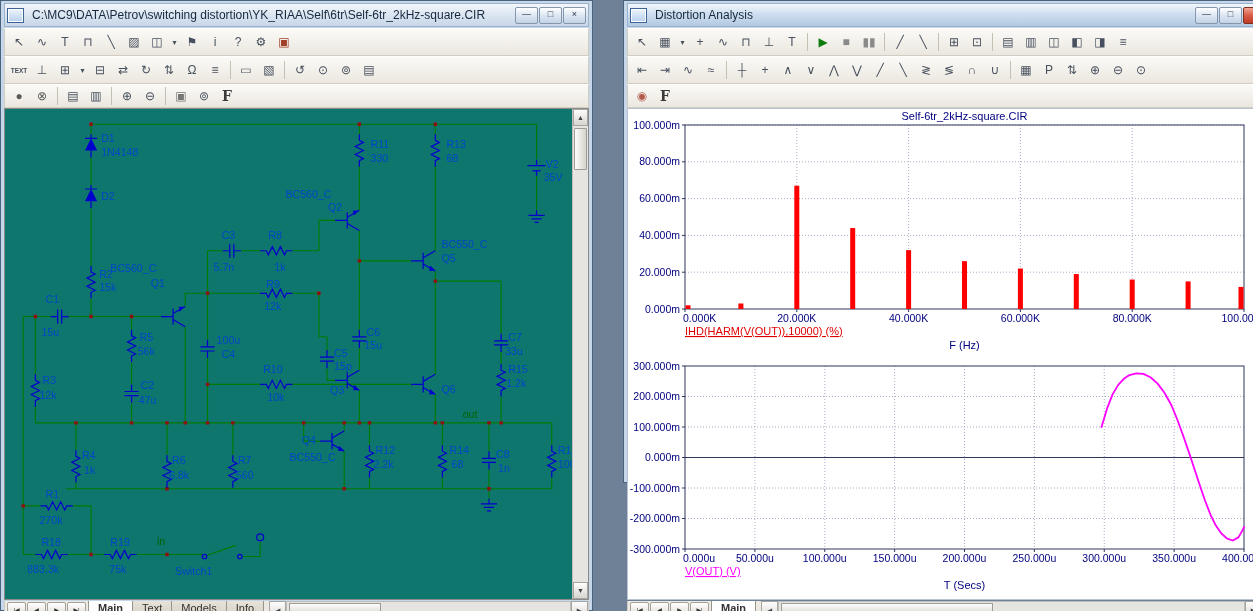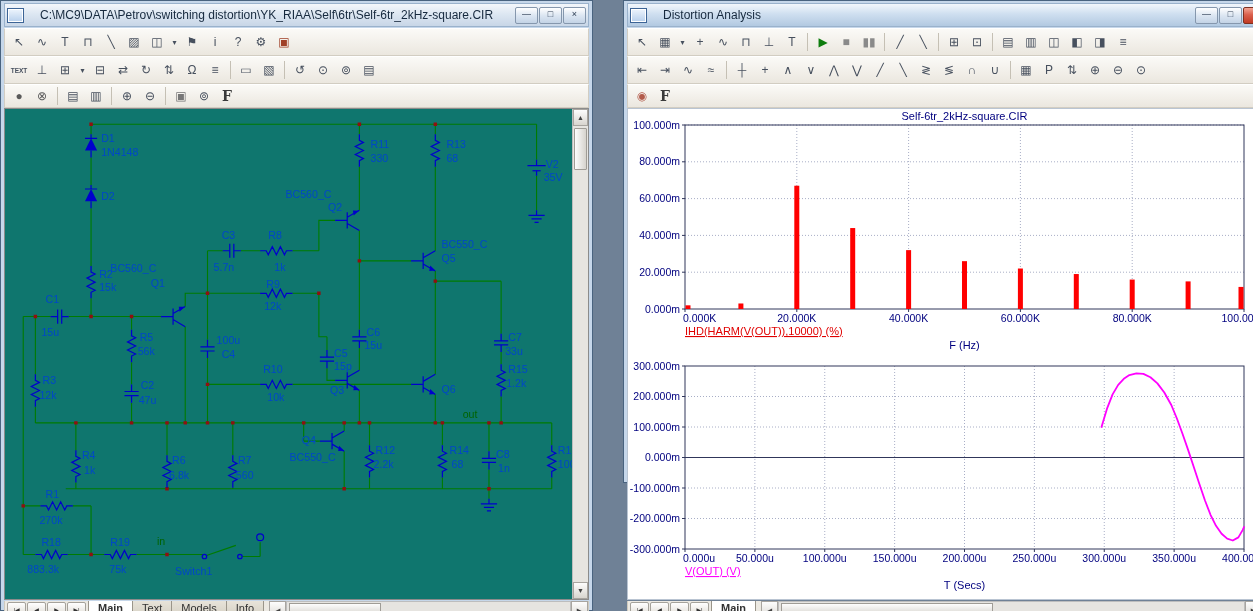--- a/index.html
+++ b/index.html
@@ -1,20 +1,20 @@
 <!DOCTYPE html>
 <html><head>
 <meta charset="utf-8">
 <style>
   html,body{margin:0;padding:0}
   body{width:1253px;height:611px;background:#6f8196;font-family:"Liberation Sans",sans-serif;position:relative;overflow:hidden}
   .window{position:absolute;border:1px solid #49637f;background:#c6d7ea;box-sizing:border-box;padding:2px 3px 3px;display:flex;flex-direction:column}
   #win-left{left:0;top:0;width:593px;height:611px}
   #win-right{left:623px;top:0;width:658px;height:483px}
-  .titlebar{height:22px;display:flex;align-items:center;gap:16px;padding:0 2px;background:linear-gradient(#f2f7fc,#cfdff0 45%,#b2c9e1);border:1px solid #9ab2cc;margin-bottom:1px;flex:0 0 auto}
+  .titlebar{height:22px;display:flex;align-items:center;gap:8px;padding:0 2px;background:linear-gradient(#f2f7fc,#cfdff0 45%,#b2c9e1);border:1px solid #9ab2cc;margin-bottom:1px;flex:0 0 auto}
   .titlebar.inactive{background:linear-gradient(#f4f7fb,#dde7f2 45%,#c8d6e7)}
   .ttl{flex:1;font-size:12px;color:#16293e;white-space:nowrap;overflow:hidden}
   .ticon{width:15px;height:13px;border:1px solid #3c6496;background:linear-gradient(#eef5fd,#b6cfec);box-shadow:inset 0 0 0 1px #fff}
   .wbtn{width:21px;height:15px;border:1px solid #8597ad;border-radius:2px;background:linear-gradient(#ffffff,#dce6f2 50%,#c3d3e6);font-size:9px;line-height:13px;text-align:center;color:#2a3a50;margin-left:1px}
   .wbtn.close{background:linear-gradient(#f2a593,#da604d 45%,#c03a24);color:#fff;font-size:11px;width:29px;border-color:#7e3020}
   .toolbar{height:26px;background:linear-gradient(#fbfaf7,#ebe7df);border:1px solid #d2cdc2;border-top-color:#ffffff;display:flex;align-items:center;padding:0 3px;gap:1px;flex:0 0 auto}
   .toolbar.thin{height:22px}
   .tbtn{min-width:20px;height:20px;display:flex;align-items:center;justify-content:center;font-size:12px;color:#47505e;border:1px solid transparent;border-radius:2px;background:transparent}
   .tbtn.small{font-size:6.5px;font-weight:bold}
   .tbtn.narrow{min-width:9px;font-size:8px}

